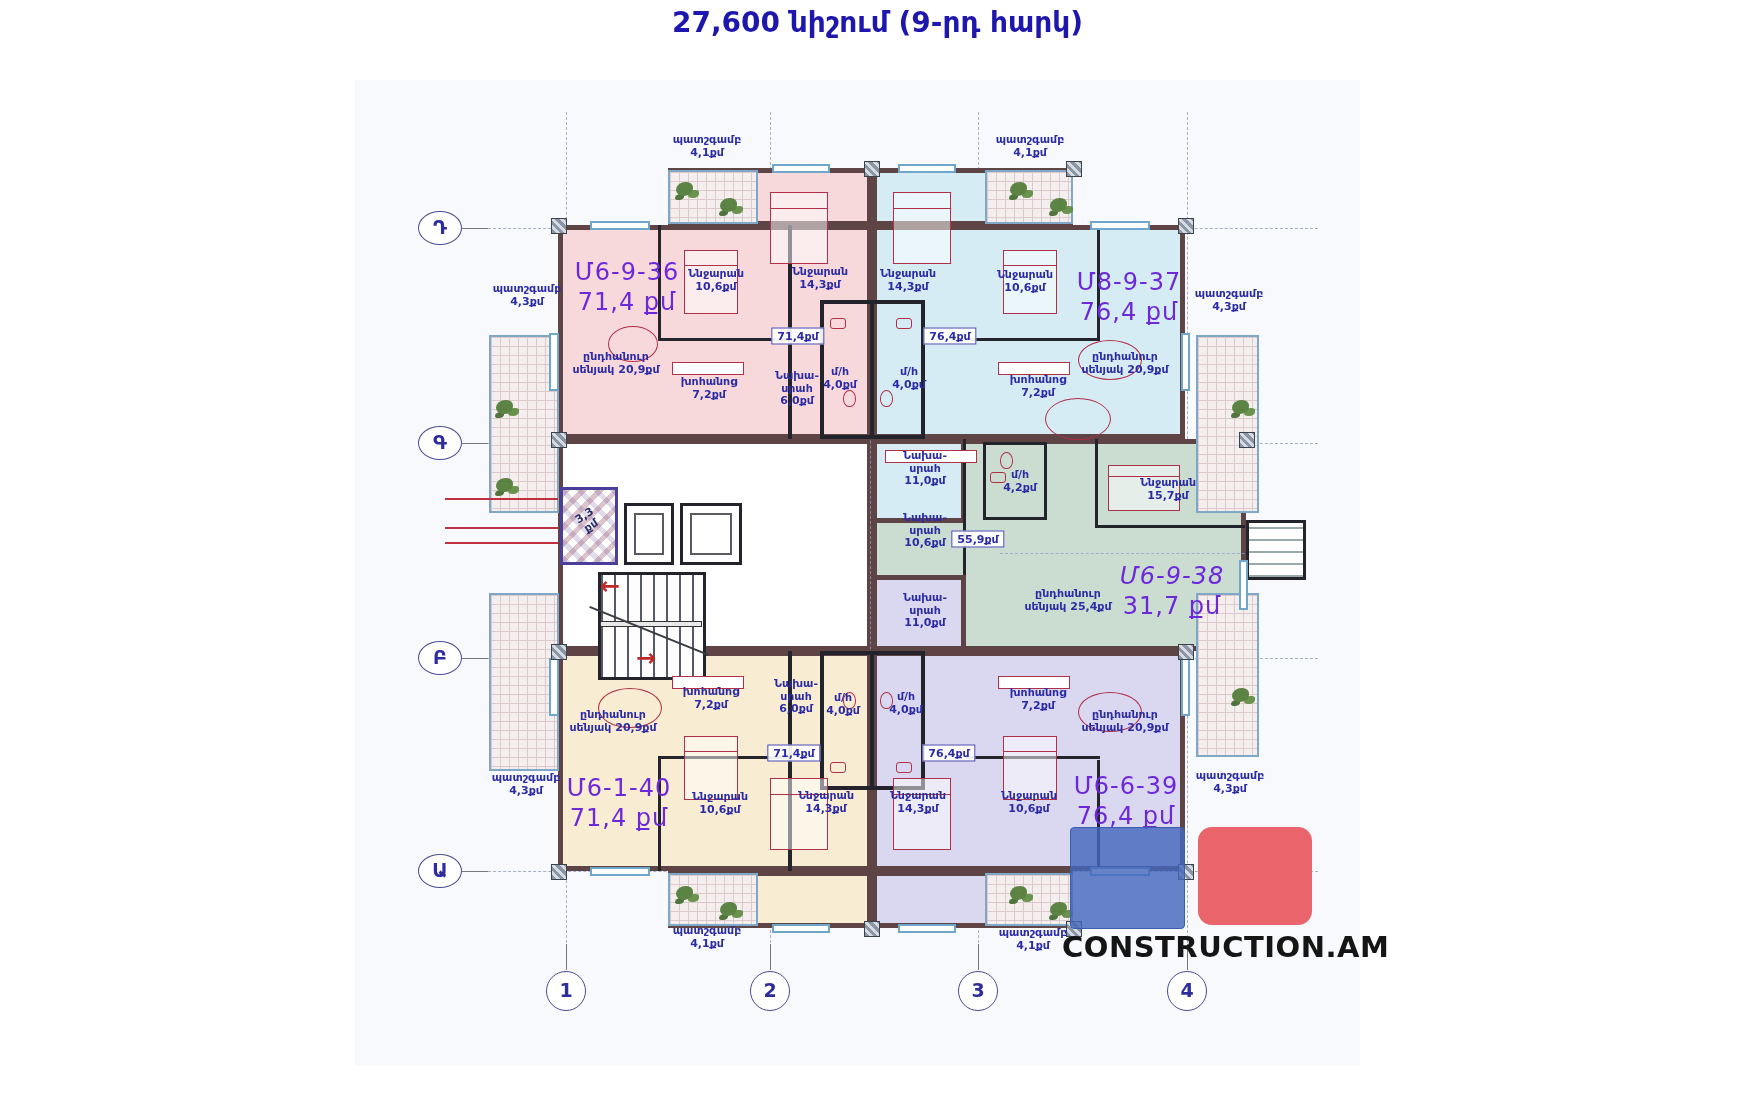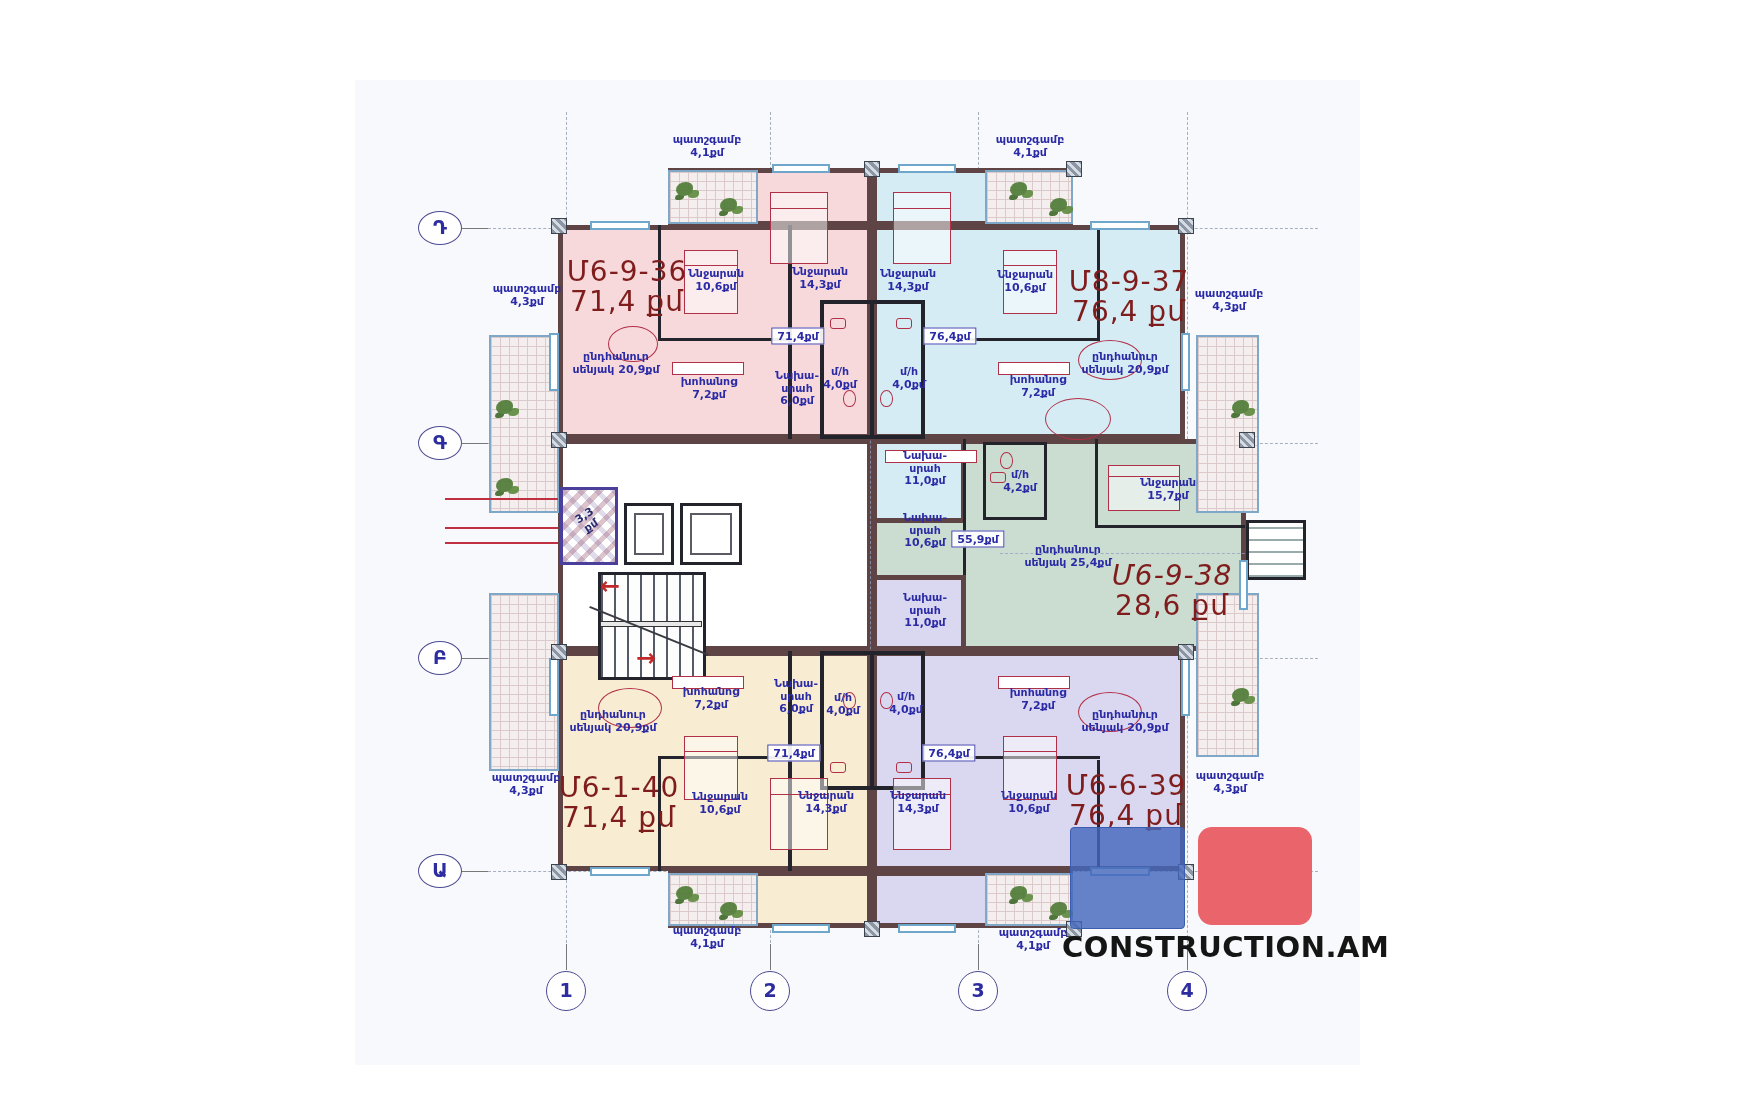--- a/index.html
+++ b/index.html
@@ -47,41 +47,42 @@
       border-radius:50% 50% 45% 45%;z-index:4;}
   .fixt-s{position:absolute;width:16px;height:11px;border:1.6px solid #b03048;box-sizing:border-box;
       border-radius:3px;z-index:4;}
   .plant{position:absolute;width:17px;height:14px;background:#4c7a33;border-radius:60% 40% 55% 45%;
       box-shadow:9px 5px 0 -3px #5d8a3d,-5px 8px 0 -4px #3f6a2a;z-index:3;opacity:.9;}
   .lbl{position:absolute;transform:translate(-50%,-50%);text-align:center;font-weight:bold;
       font-size:11px;line-height:12.5px;color:#2b2ba6;z-index:4;}
   .badge{position:absolute;transform:translate(-50%,-50%);border:1.5px solid #4646b0;
       background:rgba(255,255,255,.92);font-size:11px;font-weight:bold;color:#2b2ba6;
       padding:1px 5px;white-space:nowrap;z-index:4;}
-  .aptid{position:absolute;transform:translate(-50%,-50%);font-size:28px;color:#7f1d1d;
+  .aptid{position:absolute;transform:translate(-50%,-50%);font-size:24px;color:#6d28d9;
       line-height:30px;text-align:center;white-space:nowrap;z-index:4;letter-spacing:1px;}
   .corelbl{position:absolute;transform:translate(-50%,-50%) rotate(-33deg);font-size:11px;
       font-weight:bold;color:#2b2b6e;z-index:4;text-align:center;line-height:12px;}
   .corelbl span{display:block;}
   .axcirc{position:absolute;background:#fff;border:1.5px solid #4b4b92;border-radius:50%;
       text-align:center;color:#2d2da0;font-weight:bold;z-index:5;box-sizing:border-box;}
   .rowc{width:44px;height:34px;font-size:19px;line-height:31px;}
   .colc{width:40px;height:40px;font-size:19px;line-height:37px;}
   .lead{position:absolute;background:#777;z-index:4;}
   .logo-blue{position:absolute;left:1070px;top:827px;width:113px;height:100px;
       background:rgba(68,104,188,.82);border:1px solid #3a5db0;border-radius:4px;z-index:6;}
   .logo-red{position:absolute;left:1198px;top:827px;width:114px;height:98px;
       background:#ea656b;border-radius:14px;z-index:6;}
   .watermark{position:absolute;left:1062px;top:930px;width:270px;font-size:29px;font-weight:600;
       color:#151515;letter-spacing:.5px;z-index:7;white-space:nowrap;}
 </style>
 </head>
 <body>
 
 <div class="page-title">
+  <div>27,600 նիշում (9-րդ հարկ)</div>
 </div>
 
 <div class="panel"></div>
 <div id="plan">
     <div class="gv" style="left: 566px;"></div>
     <div class="gv" style="left: 770px;"></div>
     <div class="gv" style="left: 978px;"></div>
     <div class="gv" style="left: 1187px;"></div>
     <div class="gh" style="top: 228px;"></div>
     <div class="gh" style="top: 443px;"></div>
@@ -233,21 +234,21 @@
     <div class="lbl" style="left: 709px; top: 388px; width: 62px;"><span>խոհանոց</span> <span>7,2քմ</span></div>
     <div class="lbl" style="left: 797px; top: 389px; width: 52px;"><span>Նախա-սրահ</span> <span>6,0քմ</span></div>
     <div class="lbl" style="left: 840px; top: 378px; width: 44px;"><span>մ/հ</span> <span>4,0քմ</span></div>
     <div class="lbl" style="left: 908px; top: 280px; width: 60px;"><span>Ննջարան</span> <span>14,3քմ</span></div>
     <div class="lbl" style="left: 1025px; top: 281px; width: 60px;"><span>Ննջարան</span> <span>10,6քմ</span></div>
     <div class="lbl" style="left: 1125px; top: 363px; width: 98px;"><span>ընդհանուր սենյակ</span> <span>20,9քմ</span></div>
     <div class="lbl" style="left: 1038px; top: 386px; width: 62px;"><span>խոհանոց</span> <span>7,2քմ</span></div>
     <div class="lbl" style="left: 925px; top: 469px; width: 52px;"><span>Նախա-սրահ</span> <span>11,0քմ</span></div>
     <div class="lbl" style="left: 909px; top: 378px; width: 44px;"><span>մ/հ</span> <span>4,0քմ</span></div>
     <div class="lbl" style="left: 1168px; top: 489px; width: 60px;"><span>Ննջարան</span> <span>15,7քմ</span></div>
-    <div class="lbl" style="left: 1068px; top: 556px; width: 98px;"><span>ընդհանուր սենյակ</span> <span>25,4քմ</span></div>
+    <div class="lbl" style="left: 1068px; top: 600px; width: 98px;"><span>ընդհանուր սենյակ</span> <span>25,4քմ</span></div>
     <div class="lbl" style="left: 925px; top: 531px; width: 52px;"><span>Նախա-սրահ</span> <span>10,6քմ</span></div>
     <div class="lbl" style="left: 1020px; top: 481px; width: 44px;"><span>մ/հ</span> <span>4,2քմ</span></div>
     <div class="lbl" style="left: 1029px; top: 802px; width: 60px;"><span>Ննջարան</span> <span>10,6քմ</span></div>
     <div class="lbl" style="left: 918px; top: 802px; width: 60px;"><span>Ննջարան</span> <span>14,3քմ</span></div>
     <div class="lbl" style="left: 1125px; top: 721px; width: 98px;"><span>ընդհանուր սենյակ</span> <span>20,9քմ</span></div>
     <div class="lbl" style="left: 1038px; top: 699px; width: 62px;"><span>խոհանոց</span> <span>7,2քմ</span></div>
     <div class="lbl" style="left: 925px; top: 611px; width: 52px;"><span>Նախա-սրահ</span> <span>11,0քմ</span></div>
     <div class="lbl" style="left: 906px; top: 703px; width: 44px;"><span>մ/հ</span> <span>4,0քմ</span></div>
     <div class="lbl" style="left: 720px; top: 803px; width: 60px;"><span>Ննջարան</span> <span>10,6քմ</span></div>
     <div class="lbl" style="left: 826px; top: 802px; width: 60px;"><span>Ննջարան</span> <span>14,3քմ</span></div>
@@ -268,21 +269,21 @@
       <span style="display: block;">71,4 քմ</span>
     </div>
     <div class="badge" style="left: 798px; top: 336px;"><span>71,4քմ</span></div>
     <div class="aptid" style="left: 1129px; top: 297px;">
       <span style="display: block;">Մ8-9-37</span>
       <span style="display: block;">76,4 քմ</span>
     </div>
     <div class="badge" style="left: 950px; top: 336px;"><span>76,4քմ</span></div>
     <div class="aptid" style="left: 1172px; top: 591px;">
       <span style="display: block; font-style: italic;">Մ6-9-38</span>
-      <span style="display: block;">28,6 քմ</span>
+      <span style="display: block;">31,7 քմ</span>
     </div>
     <div class="badge" style="left: 978px; top: 539px;"><span>55,9քմ</span></div>
     <div class="aptid" style="left: 1126px; top: 801px;">
       <span style="display: block;">Մ6-6-39</span>
       <span style="display: block;">76,4 քմ</span>
     </div>
     <div class="badge" style="left: 949px; top: 753px;"><span>76,4քմ</span></div>
     <div class="aptid" style="left: 619px; top: 803px;">
       <span style="display: block;">Մ6-1-40</span>
       <span style="display: block;">71,4 քմ</span>

